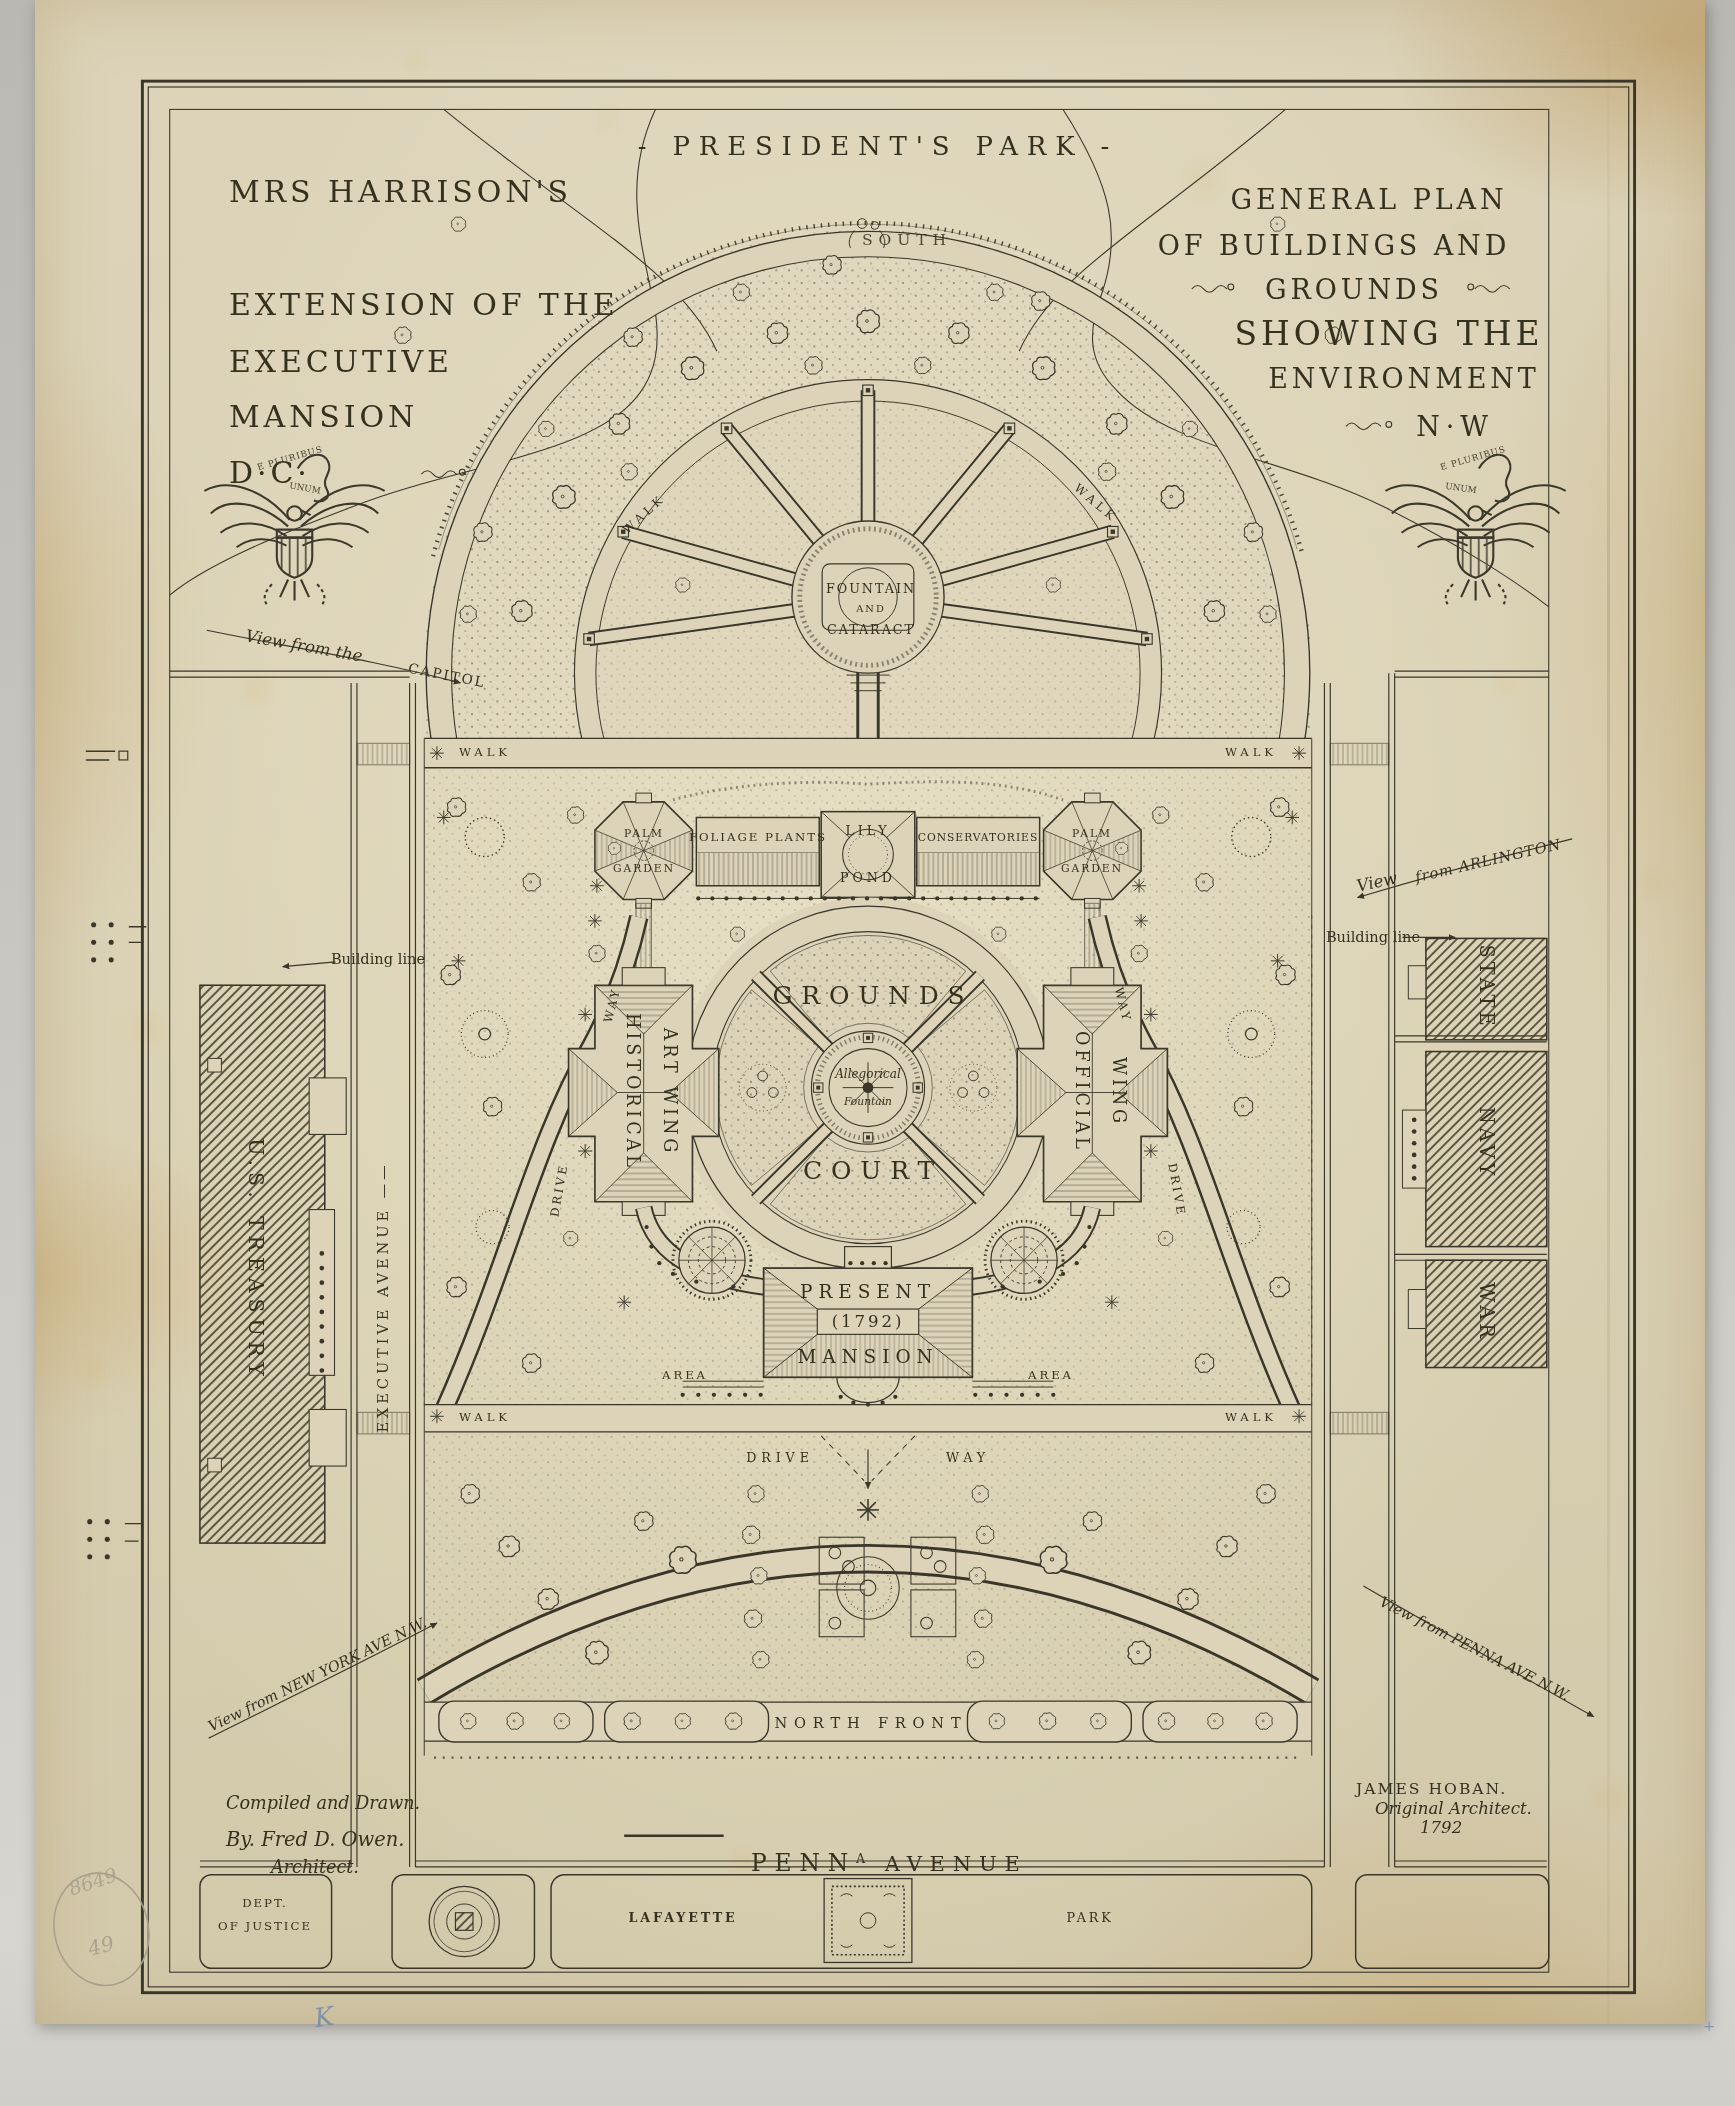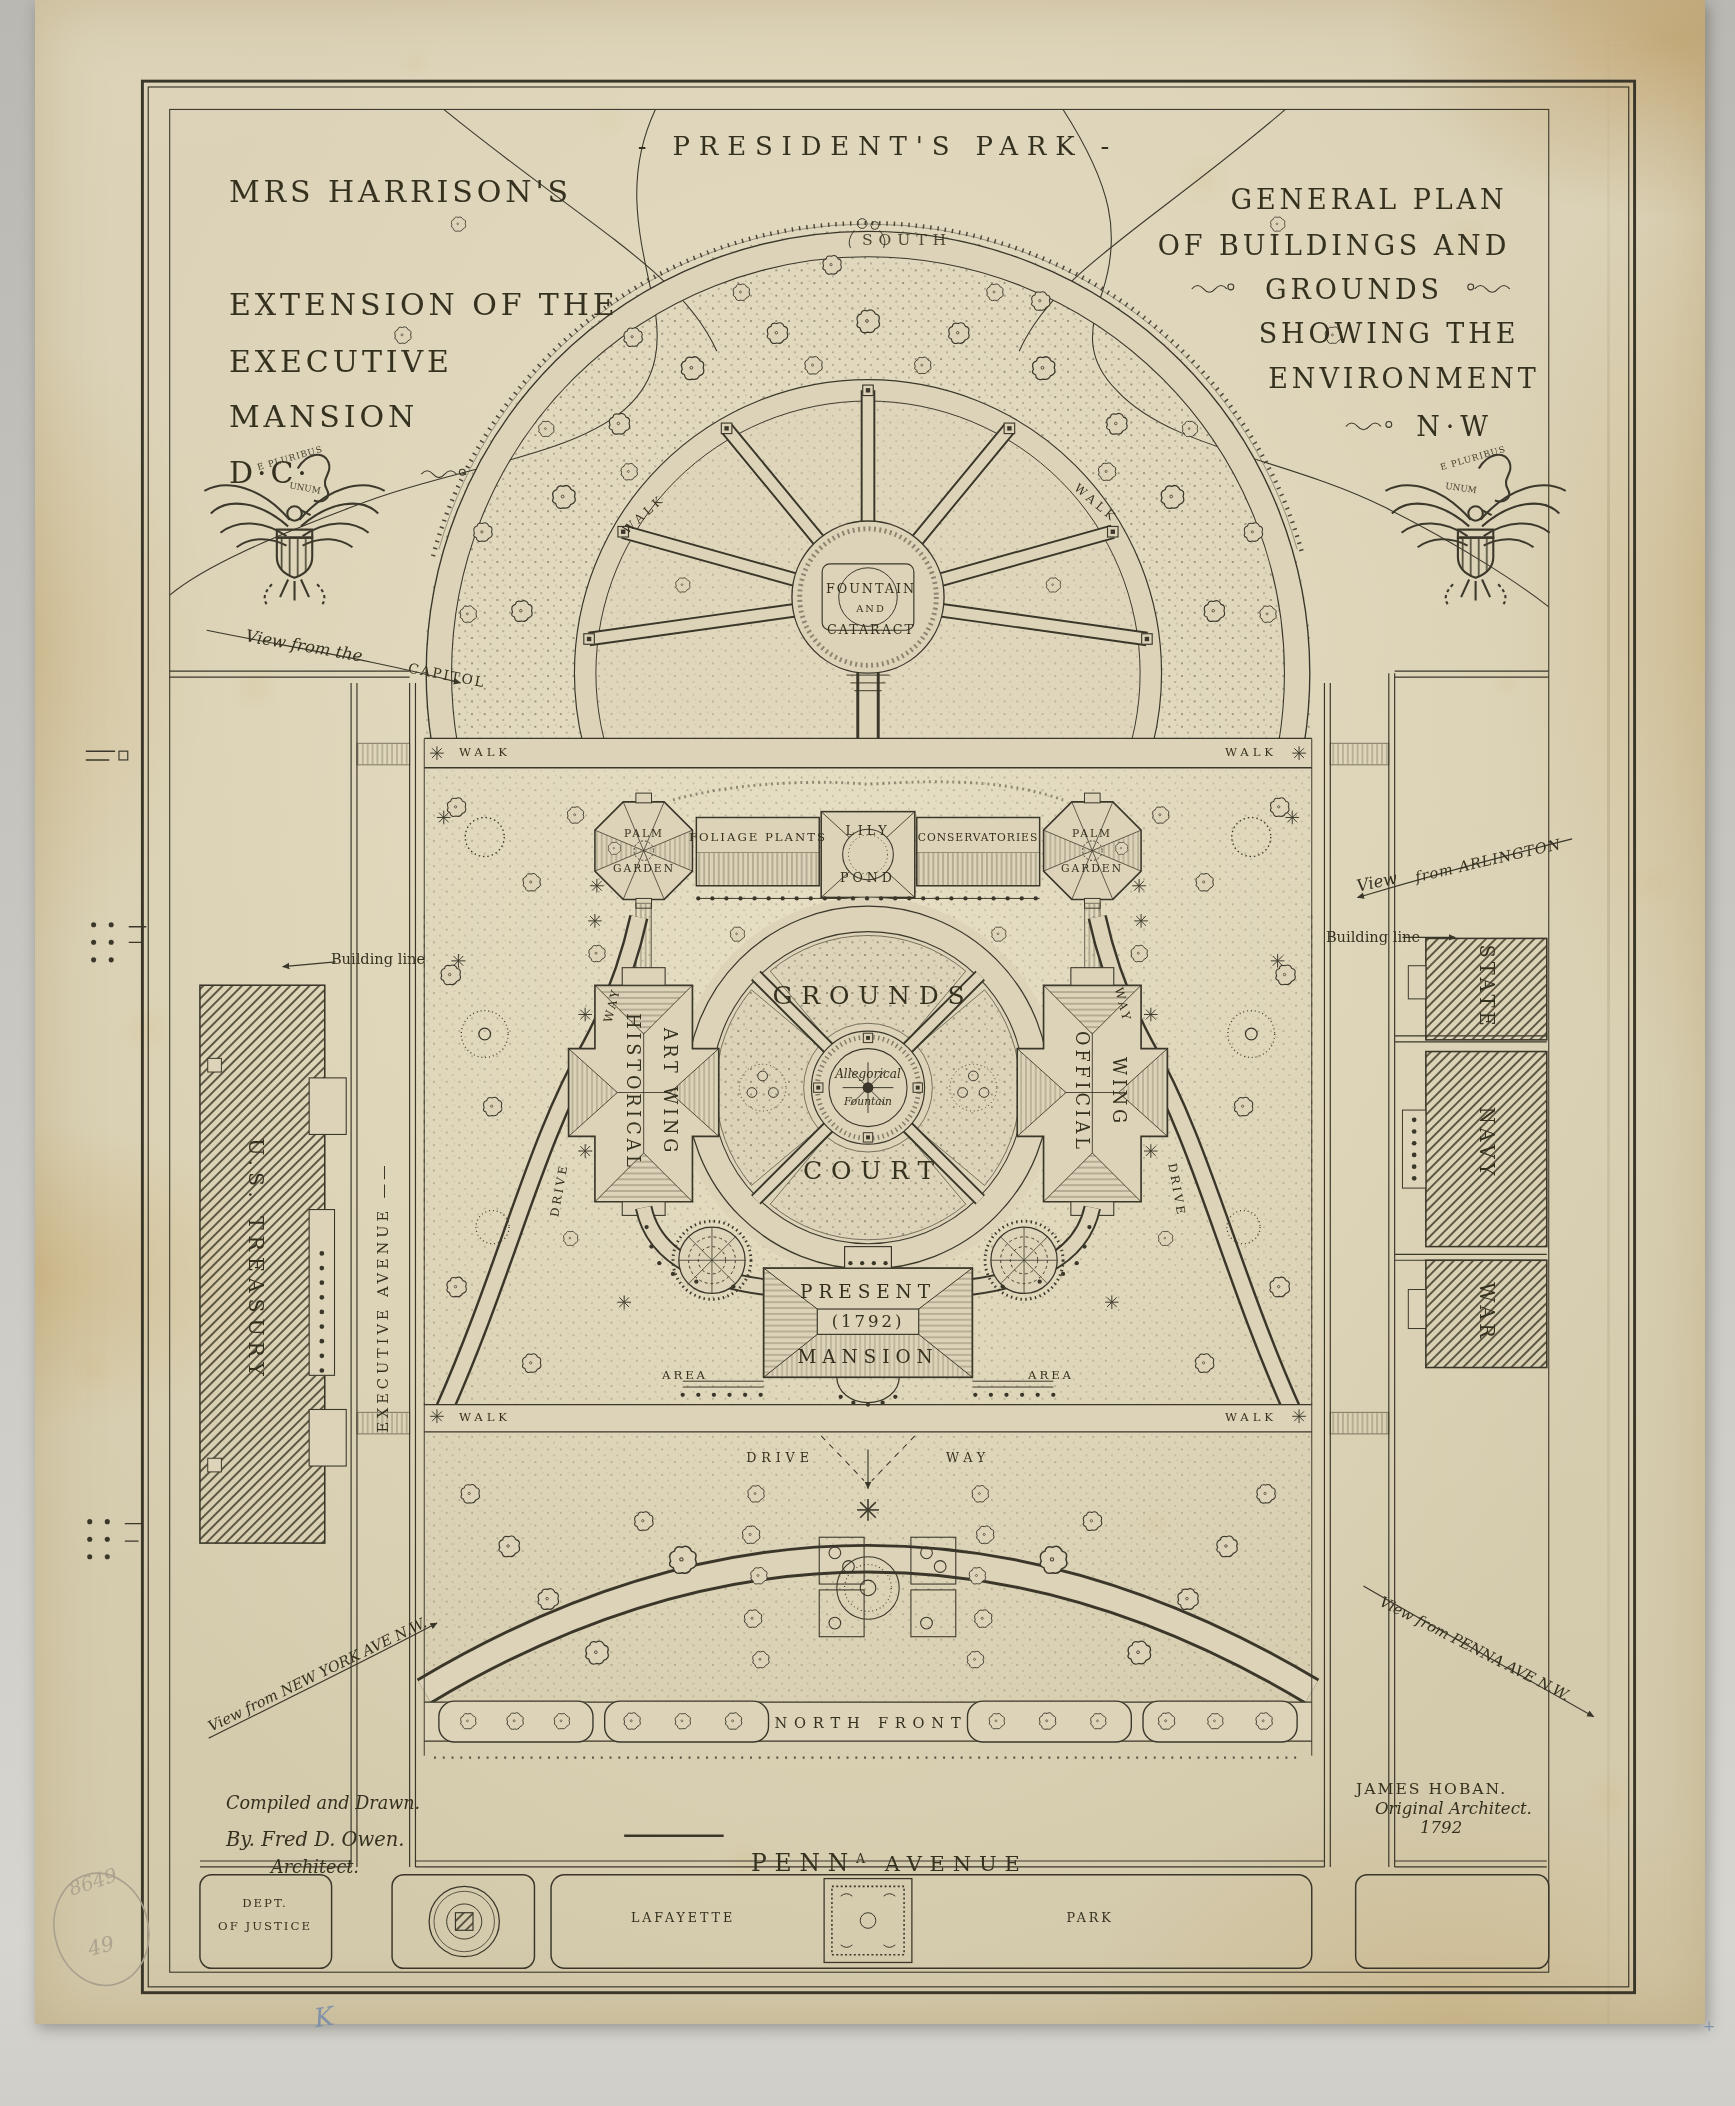--- a/index.html
+++ b/index.html
@@ -633,21 +633,21 @@
 
   <span class="lbl la" style="left:229px;top:191px;font-size:30px;letter-spacing:3.9px;">MRS HARRISON'S</span>
   <span class="lbl la" style="left:229px;top:304px;font-size:30px;letter-spacing:3.9px;">EXTENSION OF THE</span>
   <span class="lbl la" style="left:229px;top:361px;font-size:30px;letter-spacing:3.9px;">EXECUTIVE</span>
   <span class="lbl la" style="left:229px;top:416px;font-size:30px;letter-spacing:3.9px;">MANSION</span>
   <span class="lbl la" style="left:229px;top:472px;font-size:30px;letter-spacing:3.9px;">D·C·</span>
 
   <span class="lbl" style="left:1369px;top:199px;font-size:27px;letter-spacing:3.9px;">GENERAL PLAN</span>
   <span class="lbl" style="left:1334px;top:245px;font-size:27px;letter-spacing:3.9px;">OF BUILDINGS AND</span>
   <span class="lbl" style="left:1354px;top:289px;font-size:27px;letter-spacing:3.9px;">GROUNDS</span>
-  <span class="lbl" style="left:1389px;top:333px;font-size:27px;letter-spacing:3.9px;">SHOWING THE</span>
+  <span class="lbl" style="left:1389px;top:333px;font-size:33px;letter-spacing:3.9px;">SHOWING THE</span>
   <span class="lbl" style="left:1404px;top:378px;font-size:27px;letter-spacing:3.9px;">ENVIRONMENT</span>
   <span class="lbl" style="left:1455px;top:426px;font-size:27px;letter-spacing:5.9px;">N·W</span>
 
   <span class="lbl" style="left:290px;top:458px;font-size:8.8px;letter-spacing:1px;--r:-16deg;opacity:.9;">E PLURIBUS</span>
   <span class="lbl" style="left:305px;top:488px;font-size:8.8px;--r:10deg;opacity:.9;">UNUM</span>
   <span class="lbl" style="left:1473px;top:458px;font-size:8.8px;letter-spacing:1px;--r:-16deg;opacity:.9;">E PLURIBUS</span>
   <span class="lbl" style="left:1461px;top:488px;font-size:8.8px;--r:8deg;opacity:.9;">UNUM</span>
 
   <span class="lbl" style="left:644px;top:514px;font-size:11.7px;letter-spacing:3.9px;--r:-42deg;">WALK</span>
   <span class="lbl" style="left:1096px;top:503px;font-size:11.7px;letter-spacing:3.9px;--r:40deg;">WALK</span>
@@ -718,21 +718,21 @@
 
   <span class="lbl la it" style="left:226px;top:1803px;font-size:17.6px;">Compiled and Drawn.</span>
   <span class="lbl la it" style="left:226px;top:1839px;font-size:19.5px;">By. Fred D. Owen.</span>
   <span class="lbl la it" style="left:271px;top:1867px;font-size:17.6px;">Architect.</span>
   <span class="lbl la" style="left:1356px;top:1789px;font-size:15.6px;letter-spacing:2px;">JAMES HOBAN.</span>
   <span class="lbl la it" style="left:1375px;top:1808px;font-size:16.6px;">Original Architect.</span>
   <span class="lbl la it" style="left:1420px;top:1827px;font-size:16.6px;">1792</span>
 
   <span class="lbl" style="left:265px;top:1903px;font-size:11.7px;letter-spacing:2px;">DEPT.</span>
   <span class="lbl" style="left:265px;top:1926px;font-size:11.7px;letter-spacing:2px;">OF JUSTICE</span>
-  <span class="lbl" style="left:683px;top:1917px;font-size:12.7px;letter-spacing:2.9px;">LAFAYETTE</span>
+  <span class="lbl" style="left:683px;top:1917px;font-size:12.7px;letter-spacing:2.9px;font-weight:bold;">LAFAYETTE</span>
   <span class="lbl" style="left:1090px;top:1917px;font-size:12.7px;letter-spacing:2.9px;">PARK</span>
 
   <span class="lbl it" style="left:93px;top:1882px;font-size:19.5px;color:#a89f8d;--r:-18deg;opacity:.85;">8649</span>
   <span class="lbl it" style="left:101px;top:1946px;font-size:20.5px;color:#a89f8d;--r:-14deg;opacity:.9;">49</span>
   <span class="lbl it" style="left:324px;top:2017px;font-size:26px;color:#6f87ac;--r:-8deg;opacity:.8;">K</span>
   <span class="lbl" style="left:1709px;top:2025px;font-size:14.6px;color:#6f87ac;opacity:.8;">+</span>
 </div>
 
 
 </body></html>

